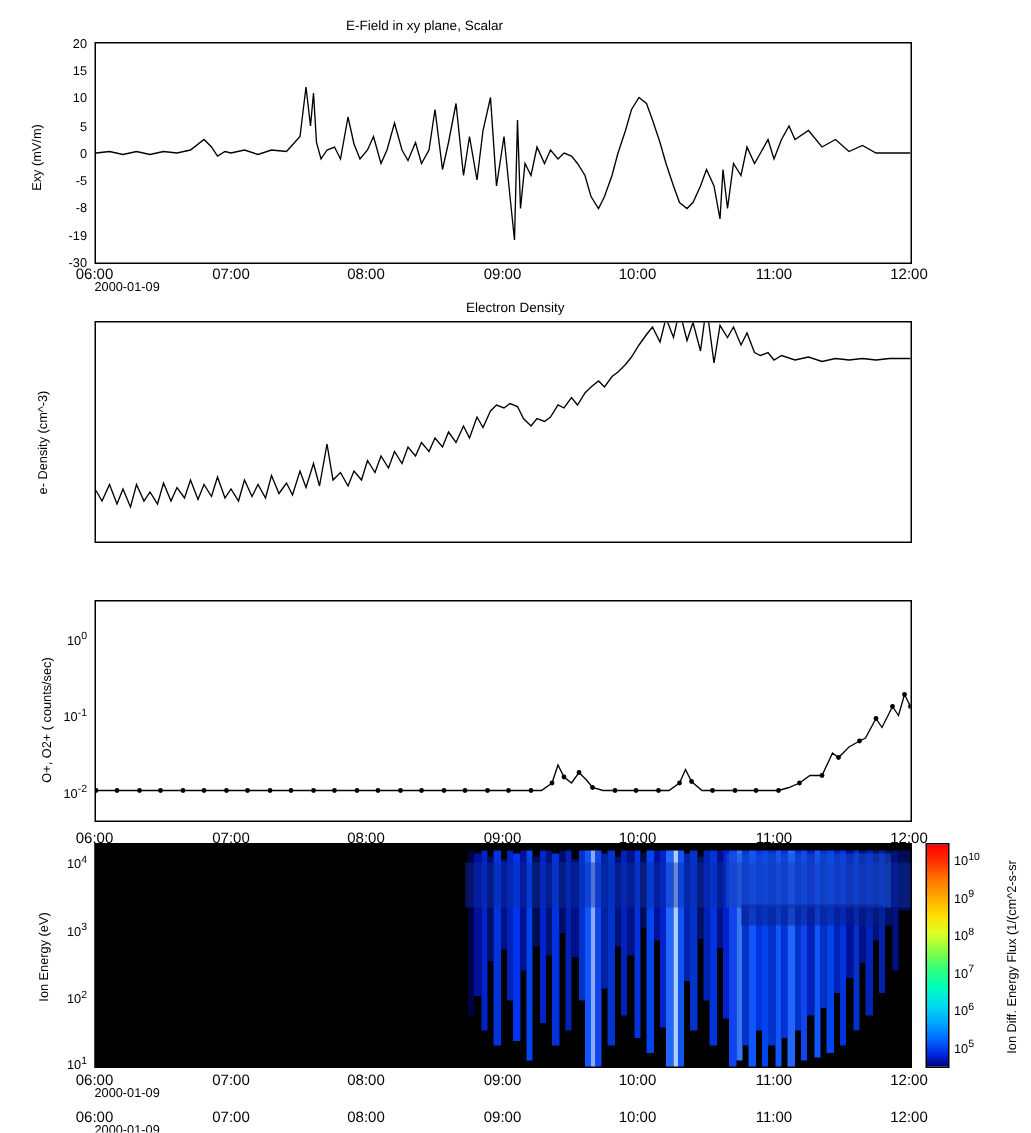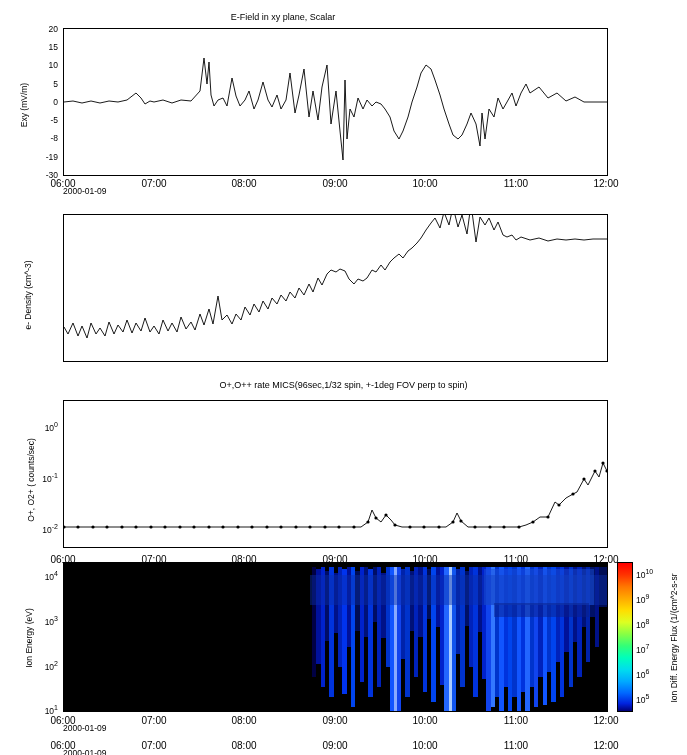--- a/index.html
+++ b/index.html
@@ -45,20 +45,21 @@
     <div class="xtick" style="left:134px;top:178px;width:40px;">07:00</div>
     <div class="xtick" style="left:224px;top:178px;width:40px;">08:00</div>
     <div class="xtick" style="left:315px;top:178px;width:40px;">09:00</div>
     <div class="xtick" style="left:405px;top:178px;width:40px;">10:00</div>
     <div class="xtick" style="left:496px;top:178px;width:40px;">11:00</div>
     <div class="xtick" style="left:586px;top:178px;width:40px;">12:00</div>
     <div class="datelabel" style="left:63px;top:186px;">2000-01-09</div>
   </div>
 
   <div class="panel" style="left:0;top:190px;width:687px;height:190px;">
+    <div class="plot-title" style="left:0;top:10px;">Electron Density</div>
     <div class="ylabel" style="left:-22px;top:100px;width:100px;text-align:center;transform:rotate(-90deg);">e- Density (cm^-3)</div>
 
     <div class="axis-box" style="left:63px;top:24px;width:545px;height:148px;">
       <svg width="543" height="146" viewBox="0 0 543 146" preserveAspectRatio="none">
         <polyline fill="none" stroke="#000" stroke-width="0.9" points="0,112 4,119 9,108 14,121 18,111 23,123 27,108 32,119 36,113 41,121 45,107 50,119 54,110 59,117 63,105 68,118 72,108 77,116 81,103 86,117 90,111 95,119 99,105 104,116 108,108 113,117 117,102 122,114 127,107 131,115 136,99 140,110 145,94 149,109 154,81 158,105 163,100 168,109 172,99 177,105 181,92 186,100 190,89 195,97 199,86 204,94 208,83 213,89 217,80 222,86 226,77 231,83 235,73 240,80 245,69 249,77 254,63 258,70 263,59 267,55 272,57 276,54 281,56 285,64 290,69 294,64 299,66 303,63 308,55 312,57 317,50 321,55 326,47 330,43 335,39 339,43 344,36 348,33 353,28 357,23 362,15 367,8 371,3 376,13 380,-3 385,10 389,-8 394,12 398,0 403,19 407,-11 412,27 416,2 421,10 425,3 430,15 434,7 439,20 443,22 448,20 452,25 457,22 466,25 475,23 484,26 493,24 502,25 511,24 520,25 529,24 543,24"></polyline>
       </svg>
     </div>
 
     <div class="ytick" style="left:14px;top:231px;width:44px;"><span style="font-size:8.5px;">10</span><span style="font-size:7px;vertical-align:super;">0</span></div>
     <div class="ytick" style="left:14px;top:282px;width:44px;"><span style="font-size:8.5px;">10</span><span style="font-size:7px;vertical-align:super;">-1</span></div>
@@ -68,21 +69,20 @@
     <div class="xtick" style="left:134px;top:364px;width:40px;">07:00</div>
     <div class="xtick" style="left:224px;top:364px;width:40px;">08:00</div>
     <div class="xtick" style="left:315px;top:364px;width:40px;">09:00</div>
     <div class="xtick" style="left:405px;top:364px;width:40px;">10:00</div>
     <div class="xtick" style="left:496px;top:364px;width:40px;">11:00</div>
     <div class="xtick" style="left:586px;top:364px;width:40px;">12:00</div>
     <div class="datelabel" style="left:63px;top:372px;">2000-01-09</div>
   </div>
 
   <div class="panel" style="left:0;top:380px;width:687px;height:190px;">
-    <div class="plot-title" style="left:0;top:0px;">O+,O++ rate MICS(96sec,1/32 spin, +-1deg FOV perp to spin)</div>
     <div class="ylabel" style="left:-24px;top:95px;width:110px;text-align:center;transform:rotate(-90deg);">O+, O2+ ( counts/sec)</div>
 
     <div class="axis-box" style="left:63px;top:20px;width:545px;height:148px;">
       <svg width="543" height="146" viewBox="0 0 543 146" preserveAspectRatio="none">
         <polyline fill="none" stroke="#000" stroke-width="0.9" points="0,126 7,126 14,126 21,126 29,126 36,126 43,126 50,126 58,126 65,126 72,126 79,126 87,126 94,126 101,126 108,126 116,126 123,126 130,126 137,126 145,126 152,126 159,126 166,126 174,126 181,126 188,126 195,126 203,126 210,126 217,126 224,126 232,126 239,126 246,126 253,126 261,126 268,126 275,126 283,126 290,126 297,126 304,121 308,109 312,117 317,121 322,114 327,119 331,124 338,126 346,126 353,126 360,126 367,126 375,126 382,126 389,121 393,112 397,120 404,126 411,126 418,126 426,126 433,126 440,126 447,126 455,126 462,124 469,121 476,116 484,116 491,101 495,104 502,97 509,93 513,91 520,78 524,84 531,70 535,76 539,62 543,70"></polyline>
         <g fill="#000">
           <circle cx="0" cy="126" r="1.6"></circle>
             <circle cx="14" cy="126" r="1.6"></circle>
             <circle cx="29" cy="126" r="1.6"></circle>
             <circle cx="43" cy="126" r="1.6"></circle>

